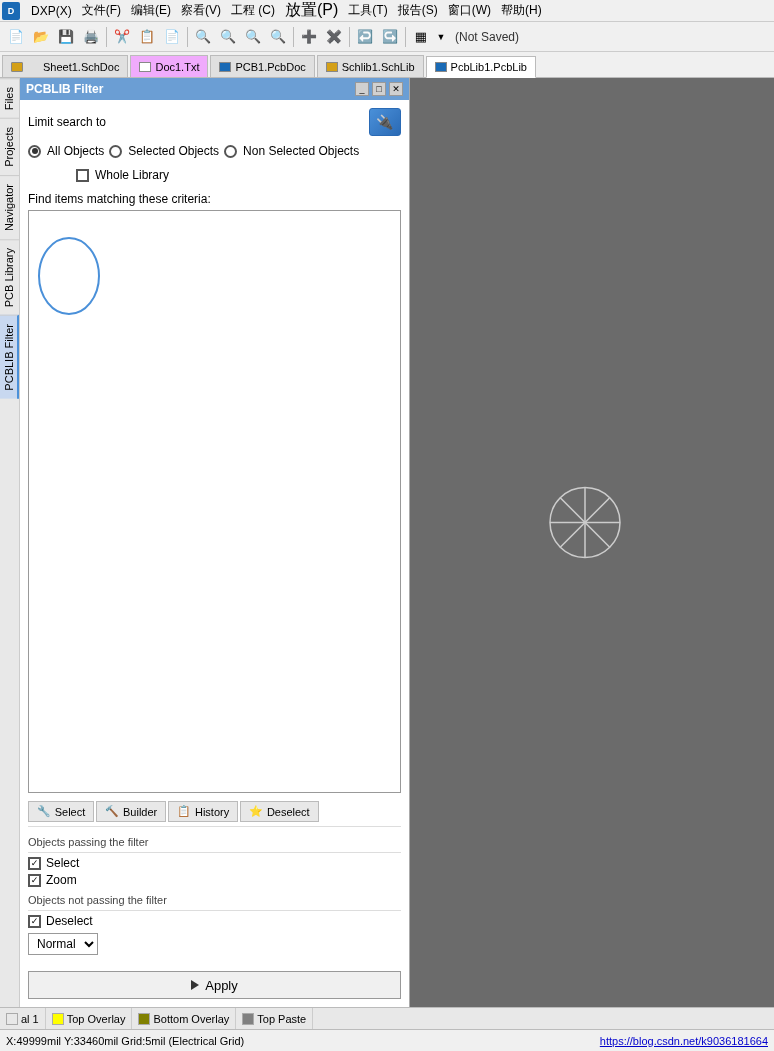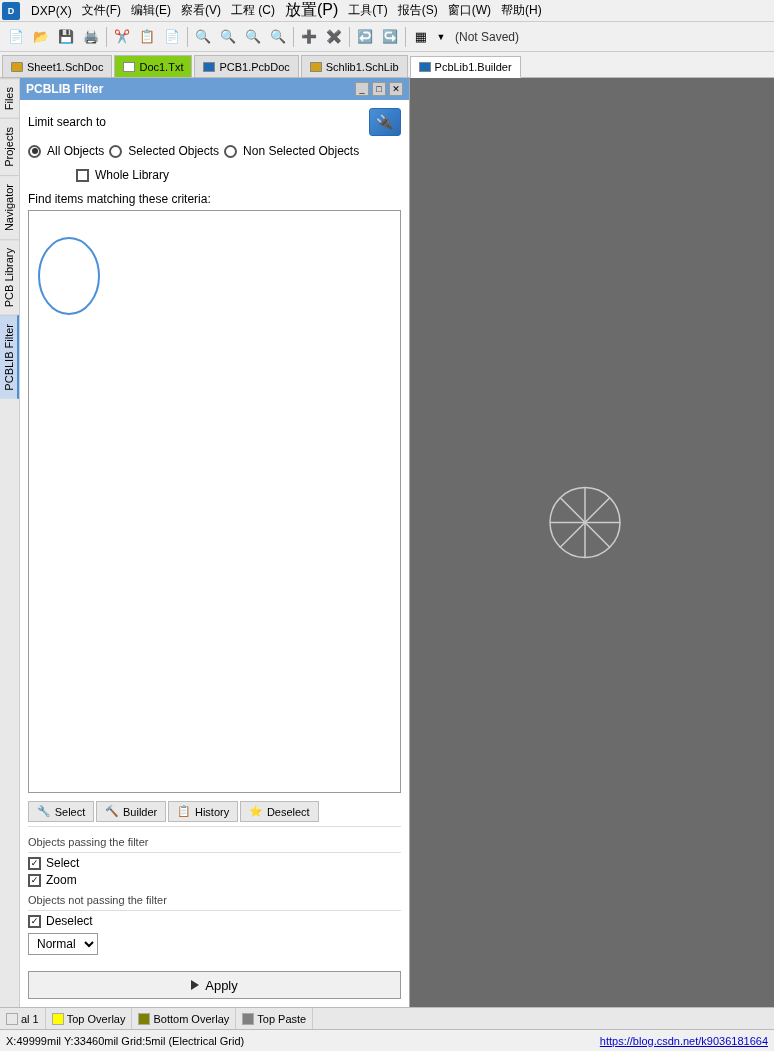--- a/index.html
+++ b/index.html
@@ -44,39 +44,39 @@
   <div style="width:1px;height:20px;background:#bbb;margin:0 2px;"></div>
   <button style="width:24px;height:24px;background:#f0f0f0;border:1px solid transparent;cursor:pointer;font-size:13px;">↩️</button>
   <button style="width:24px;height:24px;background:#f0f0f0;border:1px solid transparent;cursor:pointer;font-size:13px;">↪️</button>
   <div style="width:1px;height:20px;background:#bbb;margin:0 2px;"></div>
   <button style="width:24px;height:24px;background:#f0f0f0;border:1px solid transparent;cursor:pointer;font-size:13px;">▦</button>
   <button style="width:14px;height:24px;background:#f0f0f0;border:1px solid transparent;cursor:pointer;font-size:9px;">▼</button>
   <span style="font-size:12px;margin-left:6px;color:#333;">(Not Saved)</span>
 </div>
 
 <div style="background:#f0f0f0; border-bottom:1px solid #bbb; display:flex; align-items:flex-end; padding-left:2px; height:26px;">
-  <div style="padding:3px 8px;border:1px solid #bbb;border-bottom:none;background:#e0e0e0;cursor:pointer;font-size:11px;margin-right:2px;display:flex;align-items:center;gap:4px;height:22px;">
+  <div style="padding:3px 8px;border:1px solid #bbb;border-bottom:none;background:#e0e0e0;cursor:pointer;font-size:11px;margin-right:2px;display:flex;align-items:center;gap:20px;height:22px;">
     <span style="display:inline-block;width:12px;height:10px;background:#d4a017;border:1px solid #888;border-radius:1px;flex-shrink:0;"></span>
     <span>Sheet1.SchDoc</span>
   </div>
-  <div style="padding:3px 8px;border:1px solid #bbb;border-bottom:none;background:#84cc16;cursor:pointer;font-size:11px;margin-right:2px;display:flex;align-items:center;gap:4px;height:22px;">
+  <div style="padding:3px 8px;border:1px solid #bbb;border-bottom:none;background:#f0abfc;cursor:pointer;font-size:11px;margin-right:2px;display:flex;align-items:center;gap:4px;height:22px;">
     <span style="display:inline-block;width:12px;height:10px;background:#fff;border:1px solid #888;flex-shrink:0;"></span>
     <span>Doc1.Txt</span>
   </div>
   <div style="padding:3px 8px;border:1px solid #bbb;border-bottom:none;background:#e0e0e0;cursor:pointer;font-size:11px;margin-right:2px;display:flex;align-items:center;gap:4px;height:22px;">
     <span style="display:inline-block;width:12px;height:10px;background:#1a6ab5;border:1px solid #888;flex-shrink:0;"></span>
     <span>PCB1.PcbDoc</span>
   </div>
   <div style="padding:3px 8px;border:1px solid #bbb;border-bottom:none;background:#e0e0e0;cursor:pointer;font-size:11px;margin-right:2px;display:flex;align-items:center;gap:4px;height:22px;">
     <span style="display:inline-block;width:12px;height:10px;background:#d4a017;border:1px solid #888;flex-shrink:0;"></span>
     <span>Schlib1.SchLib</span>
   </div>
   <div style="padding:3px 8px;border:1px solid #bbb;border-bottom:none;background:#fff;cursor:pointer;font-size:11px;margin-right:2px;display:flex;align-items:center;gap:4px;height:22px; border-bottom: 1px solid #fff; margin-bottom:-1px;">
     <span style="display:inline-block;width:12px;height:10px;background:#1a6ab5;border:1px solid #888;flex-shrink:0;"></span>
-    <span>PcbLib1.Builder</span>
+    <span>PcbLib1.PcbLib</span>
   </div>
 </div>
 
 <div style="display:flex; height: calc(1051px - 22px - 30px - 26px - 22px - 22px);">
 
   <div style="width:20px; background:#e8e8e8; border-right:1px solid #ccc; display:flex; flex-direction:column;">
     <div style="writing-mode:vertical-rl;transform:rotate(180deg);font-size:11px;padding:8px 3px;cursor:pointer;background:#e8e8e8;border-bottom:1px solid #ccc;white-space:nowrap;">Files</div>
     <div style="writing-mode:vertical-rl;transform:rotate(180deg);font-size:11px;padding:8px 3px;cursor:pointer;background:#e8e8e8;border-bottom:1px solid #ccc;white-space:nowrap;">Projects</div>
     <div style="writing-mode:vertical-rl;transform:rotate(180deg);font-size:11px;padding:8px 3px;cursor:pointer;background:#e8e8e8;border-bottom:1px solid #ccc;white-space:nowrap;">Navigator</div>
     <div style="writing-mode:vertical-rl;transform:rotate(180deg);font-size:11px;padding:8px 3px;cursor:pointer;background:#e8e8e8;border-bottom:1px solid #ccc;white-space:nowrap;">PCB Library</div>

